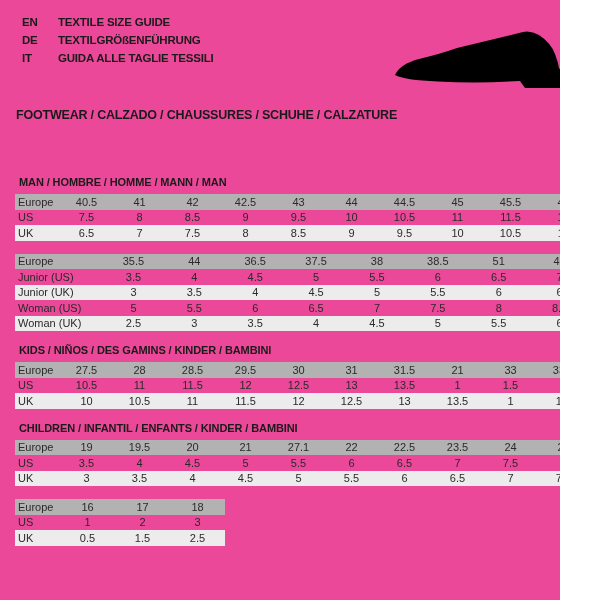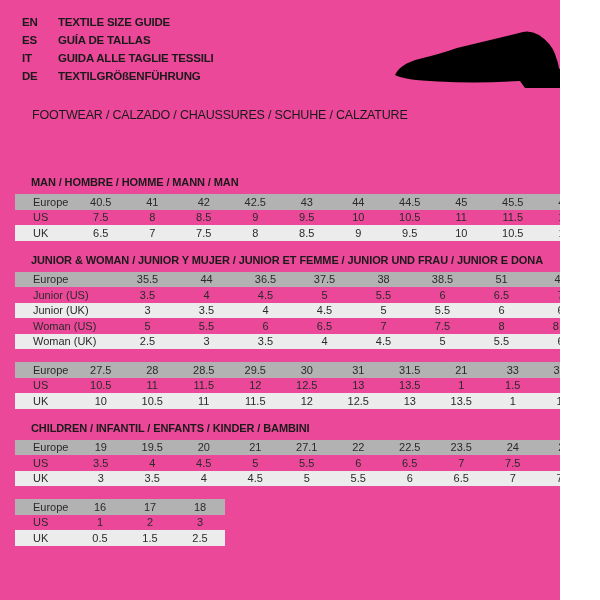--- a/index.html
+++ b/index.html
@@ -3,59 +3,55 @@
 <meta charset="utf-8">
 <style>
   html,body{margin:0;padding:0;background:#fff;}
   body{width:600px;height:600px;font-family:"Liberation Sans",sans-serif;color:var(--ink,#1a1a1a);}
   .page{position:relative;width:560px;height:600px;overflow:hidden;background:#ec4899;}
 
   
   .langs{position:absolute;top:13px;left:22px;}
   .lang-row{display:flex;line-height:18px;font-weight:700;font-size:11.5px;letter-spacing:-0.2px;}
   .lang-code{width:36px;flex:0 0 36px;}
-  .section-title{position:absolute;top:108px;left:32px;font-weight:400;font-size:12.5px;letter-spacing:-0.2px;}
+  .section-title{position:absolute;top:108px;left:16px;font-weight:700;font-size:12.5px;letter-spacing:-0.2px;}
 
   
   .shoe{position:absolute;top:30px;left:393px;width:182px;height:66px;}
   .shoe svg{display:block;width:100%;height:100%;}
 
   
   main{position:absolute;top:176px;left:15px;width:575px;}
   .tbl{margin:0 0 13px 0;width:575px;}
   .tbl.narrow{width:210px;}
-  .tbl-title{font-weight:700;font-size:11px;line-height:12px;margin:0 0 6px 16px;letter-spacing:-0.1px;}
+  .tbl-title{font-weight:700;font-size:11px;line-height:12px;margin:0 0 6px 4px;letter-spacing:-0.1px;}
   .row{display:flex;align-items:center;height:15.5px;font-size:11px;color:#2a2a2a;}
   .row.hdr{background:var(--hdr,#b2b2b2);}
   .row.alt{background:var(--alt,#ececec);}
-  .cell-label{flex:0 0 42px;padding-left:18px;white-space:nowrap;}
+  .cell-label{flex:0 0 42px;padding-left:3px;white-space:nowrap;}
   .tbl.wide-label .cell-label{flex:0 0 85px;}
   .cell-val{flex:1;text-align:center;}
 </style>
 </head>
 <body>
 
 <div class="page">
 
   <div class="langs" id="langs">
       <div class="lang-row">
         <span class="lang-code">EN</span>
         <span class="lang-text">TEXTILE SIZE GUIDE</span>
       </div>
       <div class="lang-row">
-        <span class="lang-code">ES</span>
-        <span class="lang-text">GUÍA DE TALLAS</span>
+        <span class="lang-code">DE</span>
+        <span class="lang-text">TEXTILGRÖßENFÜHRUNG</span>
       </div>
       <div class="lang-row">
         <span class="lang-code">IT</span>
         <span class="lang-text">GUIDA ALLE TAGLIE TESSILI</span>
-      </div>
-      <div class="lang-row">
-        <span class="lang-code">DE</span>
-        <span class="lang-text">TEXTILGRÖßENFÜHRUNG</span>
       </div>
     </div>
 
   <div class="shoe">
     <svg viewBox="0 0 182 66" xmlns="http://www.w3.org/2000/svg" aria-hidden="true">
       <path d="M2 45
                Q 7 34 26 29
                Q 47 24 64 18
                L 126 3
                Q 136 -1 146 5
@@ -109,21 +105,20 @@
           <span class="cell-val">8</span>
           <span class="cell-val">8.5</span>
           <span class="cell-val">9</span>
           <span class="cell-val">9.5</span>
           <span class="cell-val">10</span>
           <span class="cell-val">10.5</span>
           <span class="cell-val">11</span>
         </div>
       </div>
       <div class="tbl wide-label">
-        <div class="tbl-title">JUNIOR &amp; WOMAN / JUNIOR Y MUJER / JUNIOR ET FEMME / JUNIOR UND FRAU / JUNIOR E DONA</div>
         <div class="row hdr">
           <span class="cell-label">Europe</span>
           <span class="cell-val">35.5</span>
           <span class="cell-val">44</span>
           <span class="cell-val">36.5</span>
           <span class="cell-val">37.5</span>
           <span class="cell-val">38</span>
           <span class="cell-val">38.5</span>
           <span class="cell-val">51</span>
           <span class="cell-val">40</span>
@@ -167,20 +162,21 @@
           <span class="cell-val">3</span>
           <span class="cell-val">3.5</span>
           <span class="cell-val">4</span>
           <span class="cell-val">4.5</span>
           <span class="cell-val">5</span>
           <span class="cell-val">5.5</span>
           <span class="cell-val">6</span>
         </div>
       </div>
       <div class="tbl">
+        <div class="tbl-title">KIDS / NIÑOS / DES GAMINS / KINDER / BAMBINI</div>
         <div class="row hdr">
           <span class="cell-label">Europe</span>
           <span class="cell-val">27.5</span>
           <span class="cell-val">28</span>
           <span class="cell-val">28.5</span>
           <span class="cell-val">29.5</span>
           <span class="cell-val">30</span>
           <span class="cell-val">31</span>
           <span class="cell-val">31.5</span>
           <span class="cell-val">21</span>

